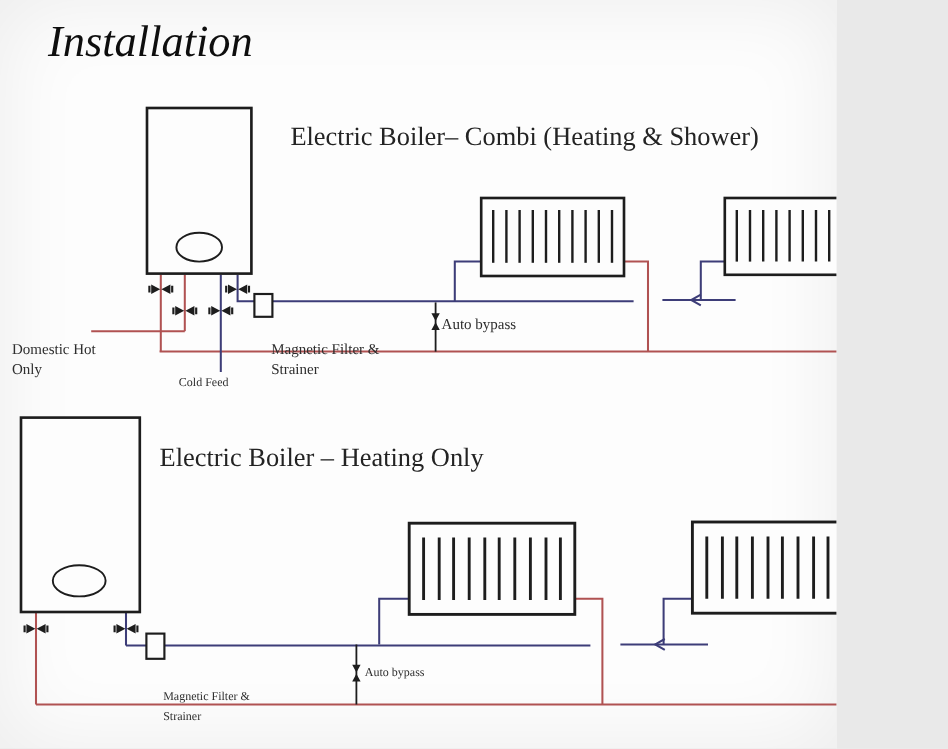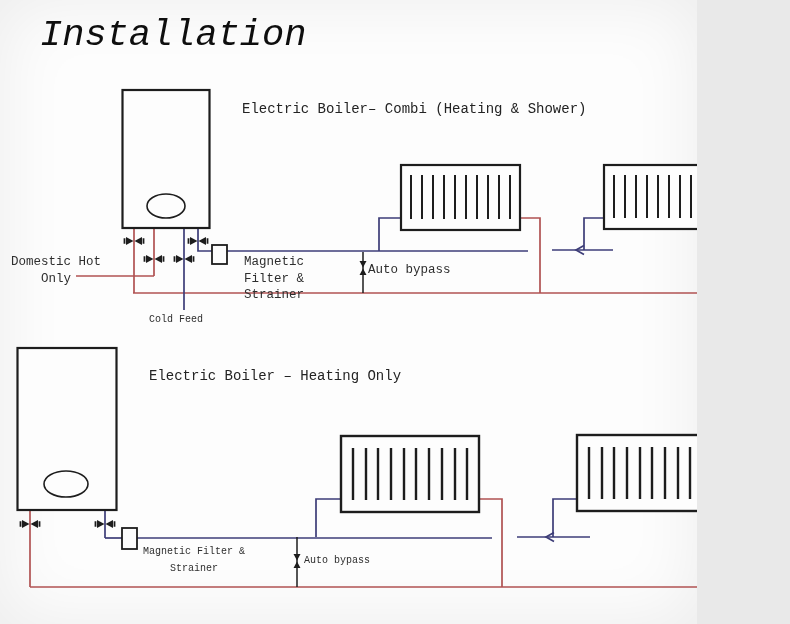--- a/index.html
+++ b/index.html
@@ -5,35 +5,35 @@
   :root{
     --pipe-hot:#b05252;
     --pipe-return:#3d3d78;
     --ink:#1d1d1d;
     --text:#262626;
     --bg:#fdfdfd;
   }
   html,body{margin:0;padding:0;background:#e9e9e9;}
   #stage{
     position:relative;width:697px;height:624px;background:var(--bg);
-    font-family:Liberation Mono, monospace;color:var(--text);
+    font-family:Liberation Serif, serif;color:var(--text);
     overflow:hidden;box-shadow:inset 0 0 70px rgba(0,0,0,.07);
   }
   #stage svg{position:absolute;left:0;top:0;}
   .lbl{position:absolute;white-space:nowrap;}
   .page-title{
     left:40px;top:14px;font-size:37px;font-style:italic;color:#0e0e0e;
     letter-spacing:0px;
   }
-  .diagram-title{font-size:14px;color:#232323;}
+  .diagram-title{font-size:22px;color:#232323;}
   .t-combi{left:242px;top:101px;}
-  .t-heat{left:149px;top:368px;}
+  .t-heat{left:133px;top:368px;}
   .small{font-size:12.5px;line-height:16.5px;color:#2e2e2e;}
   .small2{font-size:10px;line-height:17px;color:#2e2e2e;}
-  .center{text-align:center;white-space:normal;}
+  .center{white-space:normal;margin-top:29px;}
   .dhw{left:10px;top:254px;width:92px;}
   .coldfeed{left:149px;top:311px;}
   .filter1{left:226px;top:254px;width:96px;}
   .bypass1{left:368px;top:262px;}
   .filter2{left:136px;top:543px;width:116px;}
   .bypass2{left:304px;top:552px;}
 
   .stroke-ink{stroke:var(--ink);}
   .stroke-hot{stroke:var(--pipe-hot);}
   .stroke-ret{stroke:var(--pipe-return);}

